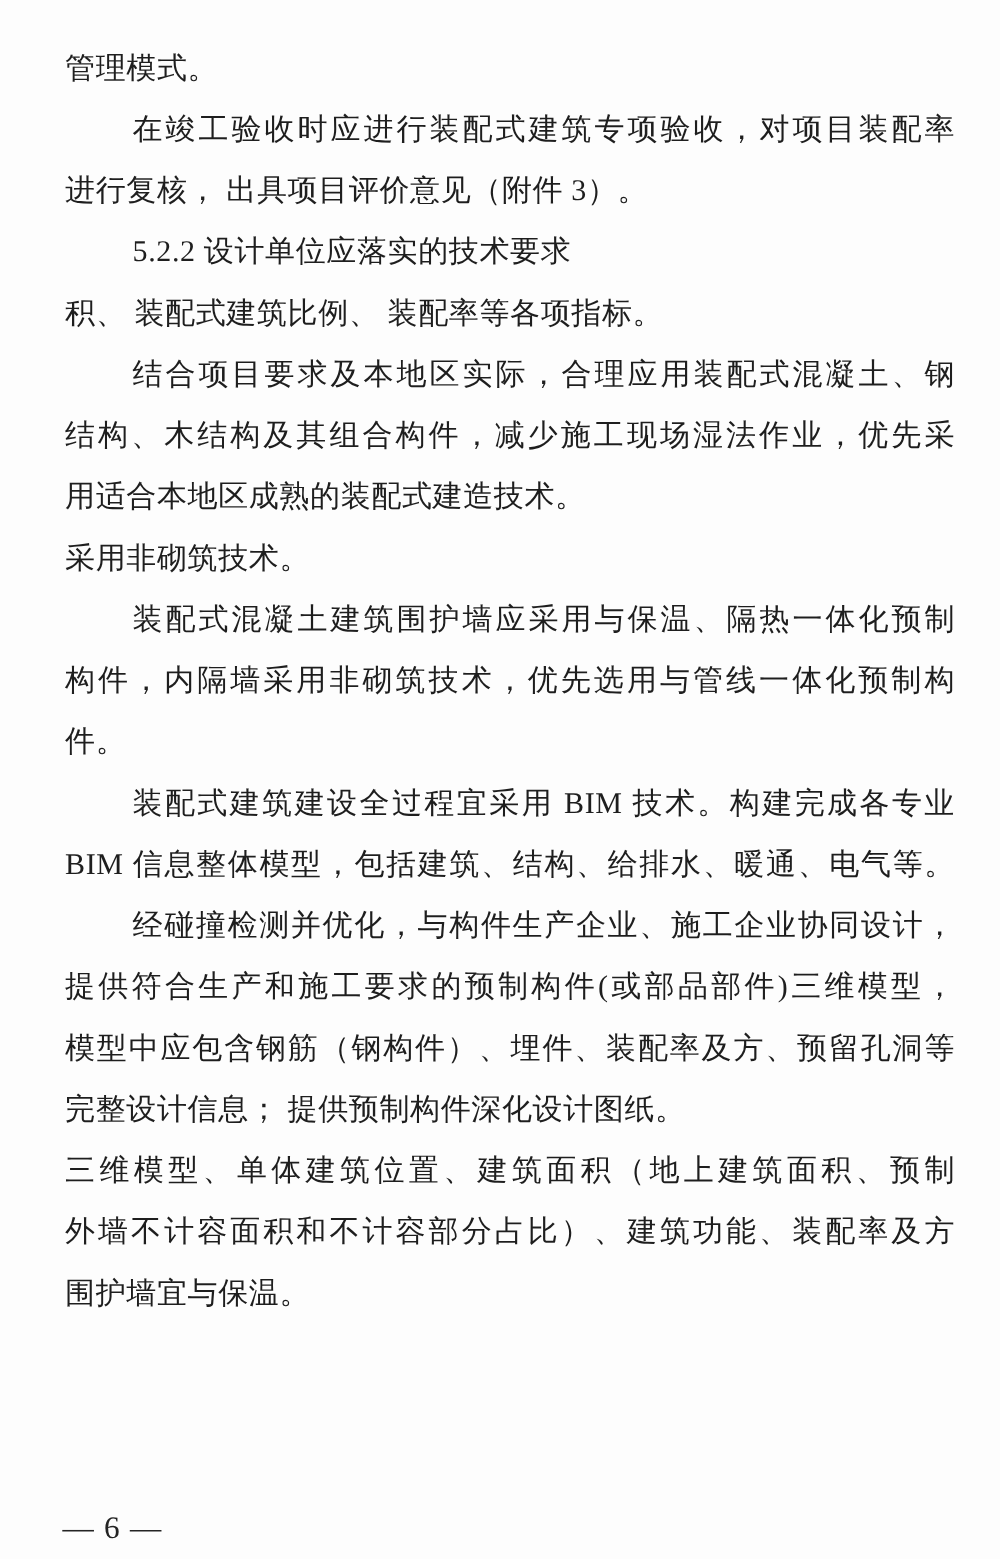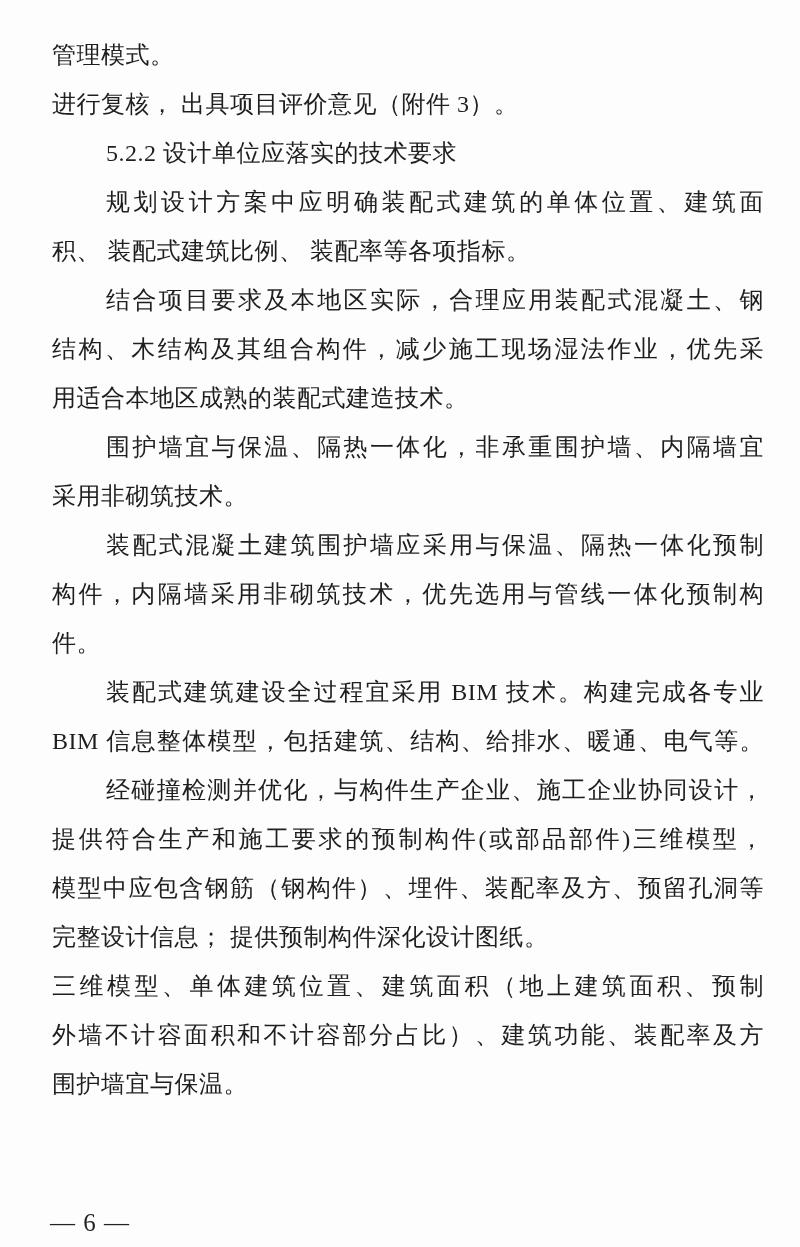--- a/index.html
+++ b/index.html
@@ -51,28 +51,27 @@
     color: #242424;
     letter-spacing: 1px;
   }
 </style>
 </head>
 <body>
 
 <div class="page">
   <div class="doc-body">
       <div class="line">管理模式。</div>
+      <div class="line indent justify">在竣工验收时应进行装配式建筑专项验收，对项目装配率</div>
       <div class="line">进行复核， 出具项目评价意见（附件 3）。</div>
       <div class="line indent">5.2.2 设计单位应落实的技术要求</div>
-      <div class="line indent justify">规划设计方案中应明确装配式建筑的单体位置、建筑面</div>
       <div class="line">积、 装配式建筑比例、 装配率等各项指标。</div>
       <div class="line indent justify">结合项目要求及本地区实际，合理应用装配式混凝土、钢</div>
       <div class="line justify">结构、木结构及其组合构件，减少施工现场湿法作业，优先采</div>
       <div class="line">用适合本地区成熟的装配式建造技术。</div>
-      <div class="line indent justify">围护墙宜与保温、隔热一体化，非承重围护墙、内隔墙宜</div>
       <div class="line">采用非砌筑技术。</div>
       <div class="line indent justify">装配式混凝土建筑围护墙应采用与保温、隔热一体化预制</div>
       <div class="line justify">构件，内隔墙采用非砌筑技术，优先选用与管线一体化预制构</div>
       <div class="line">件。</div>
       <div class="line indent justify">装配式建筑建设全过程宜采用 BIM 技术。构建完成各专业</div>
       <div class="line justify">BIM 信息整体模型，包括建筑、结构、给排水、暖通、电气等。</div>
       <div class="line indent justify">经碰撞检测并优化，与构件生产企业、施工企业协同设计，</div>
       <div class="line justify">提供符合生产和施工要求的预制构件(或部品部件)三维模型，</div>
       <div class="line justify">模型中应包含钢筋（钢构件）、埋件、装配率及方、预留孔洞等</div>
       <div class="line">完整设计信息； 提供预制构件深化设计图纸。</div>

